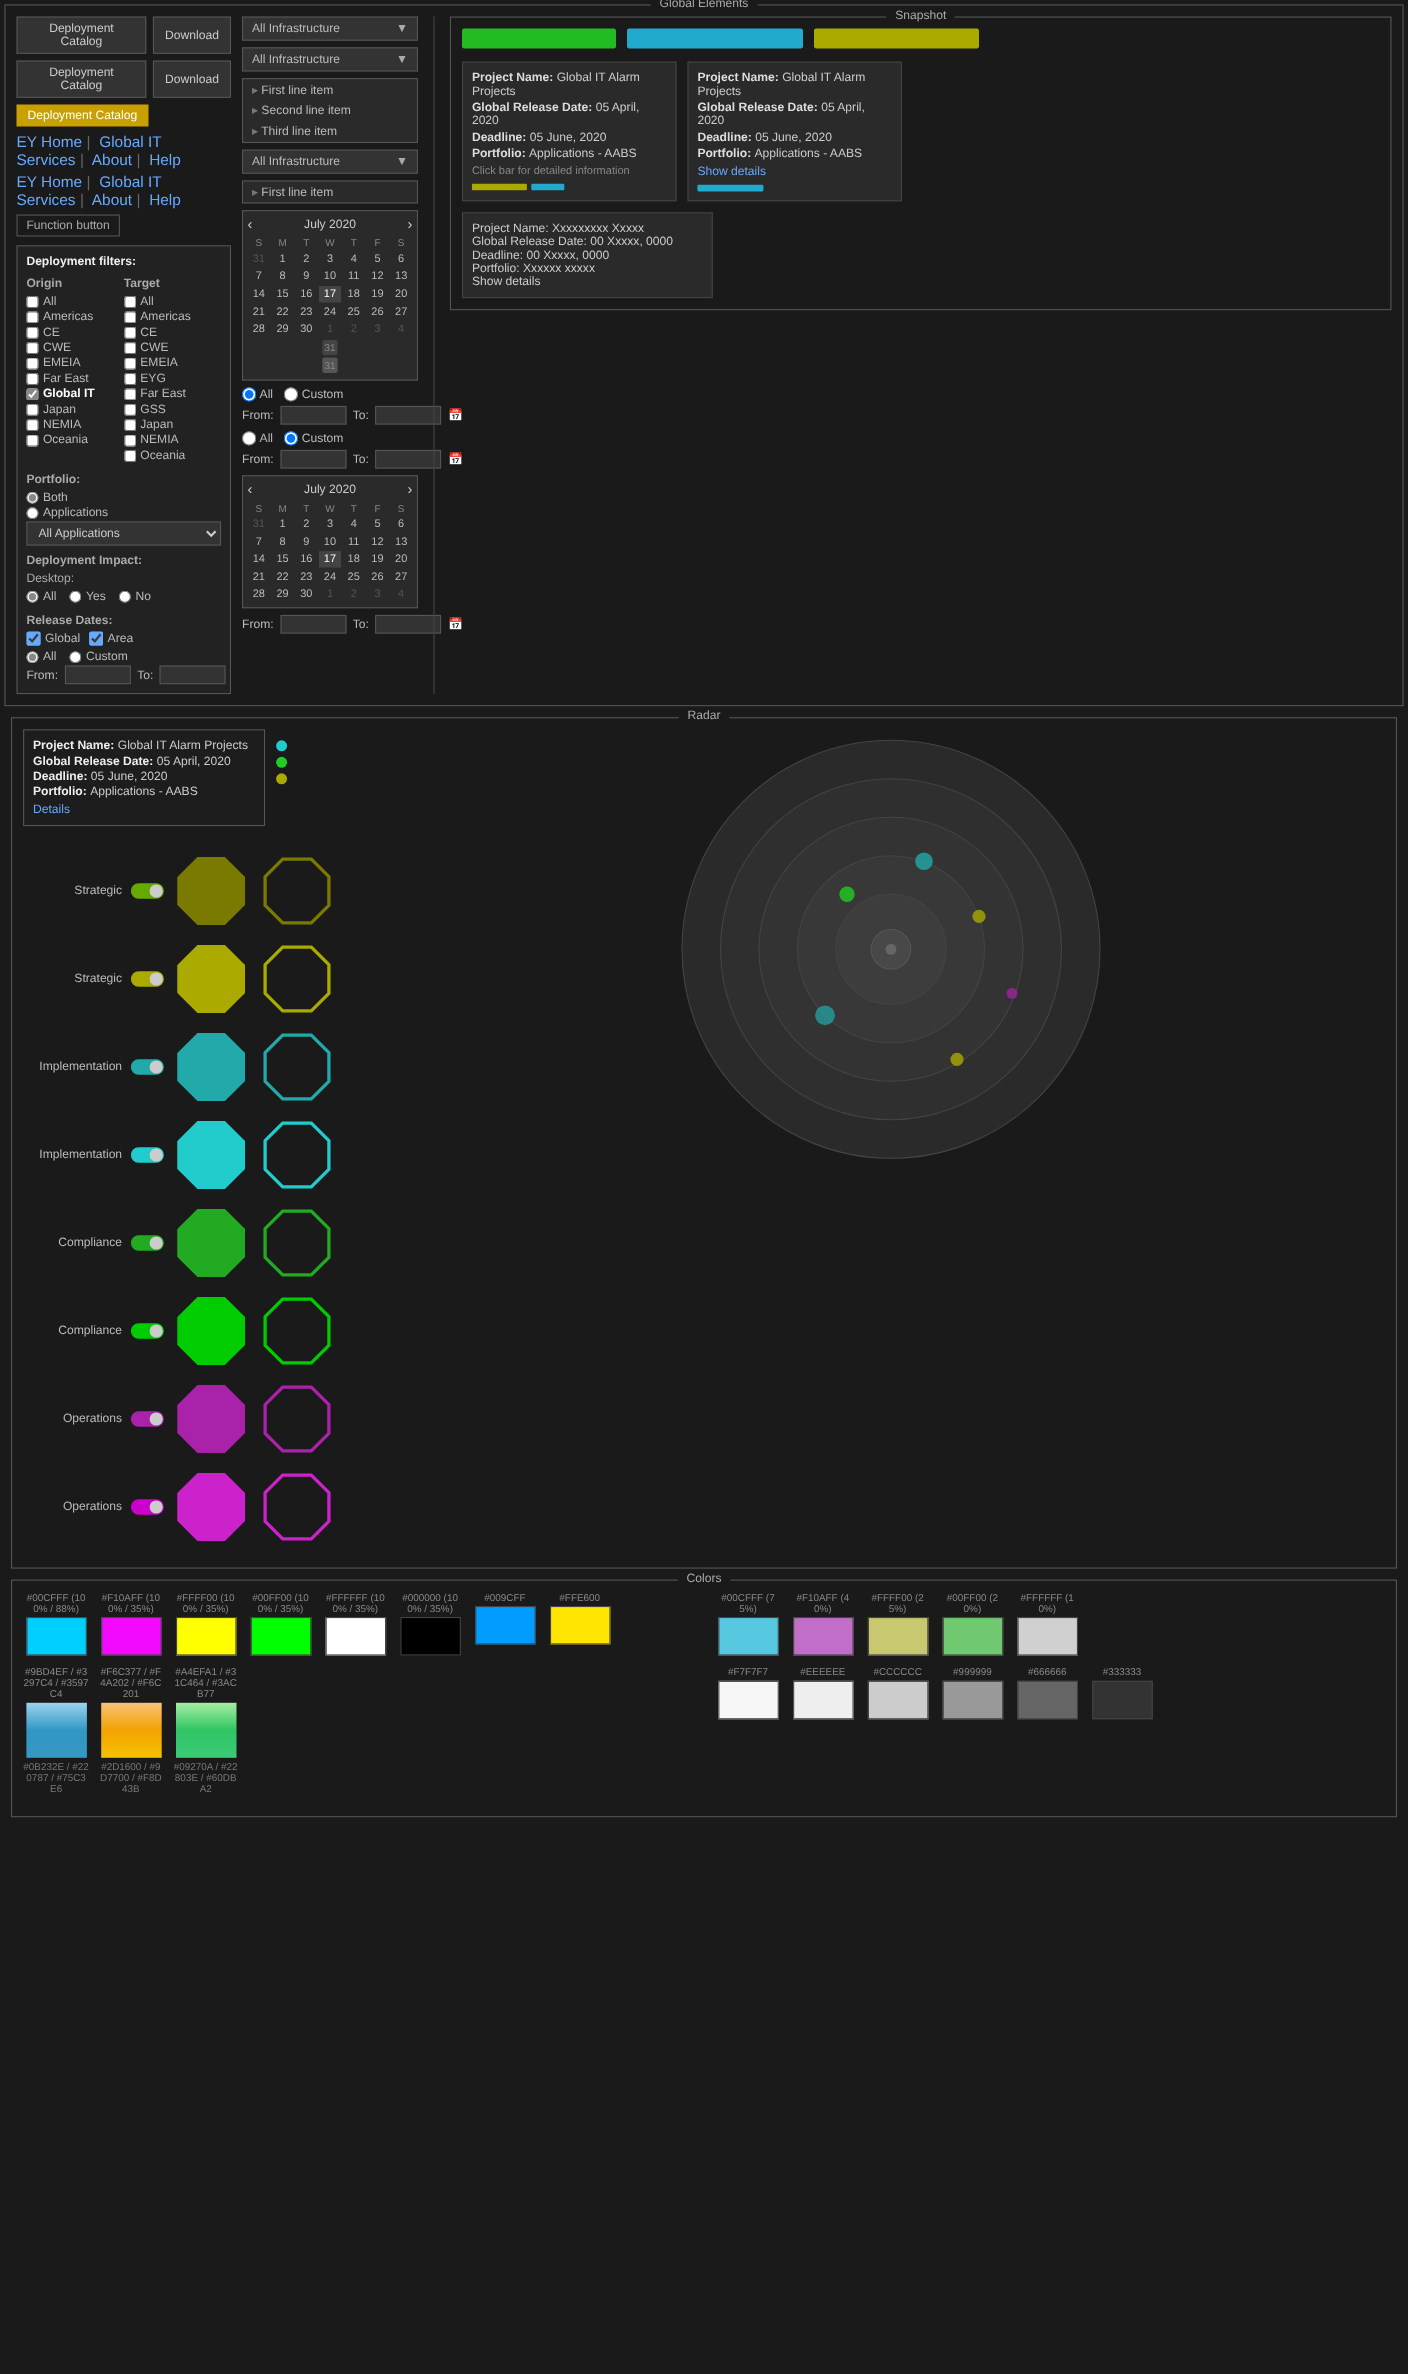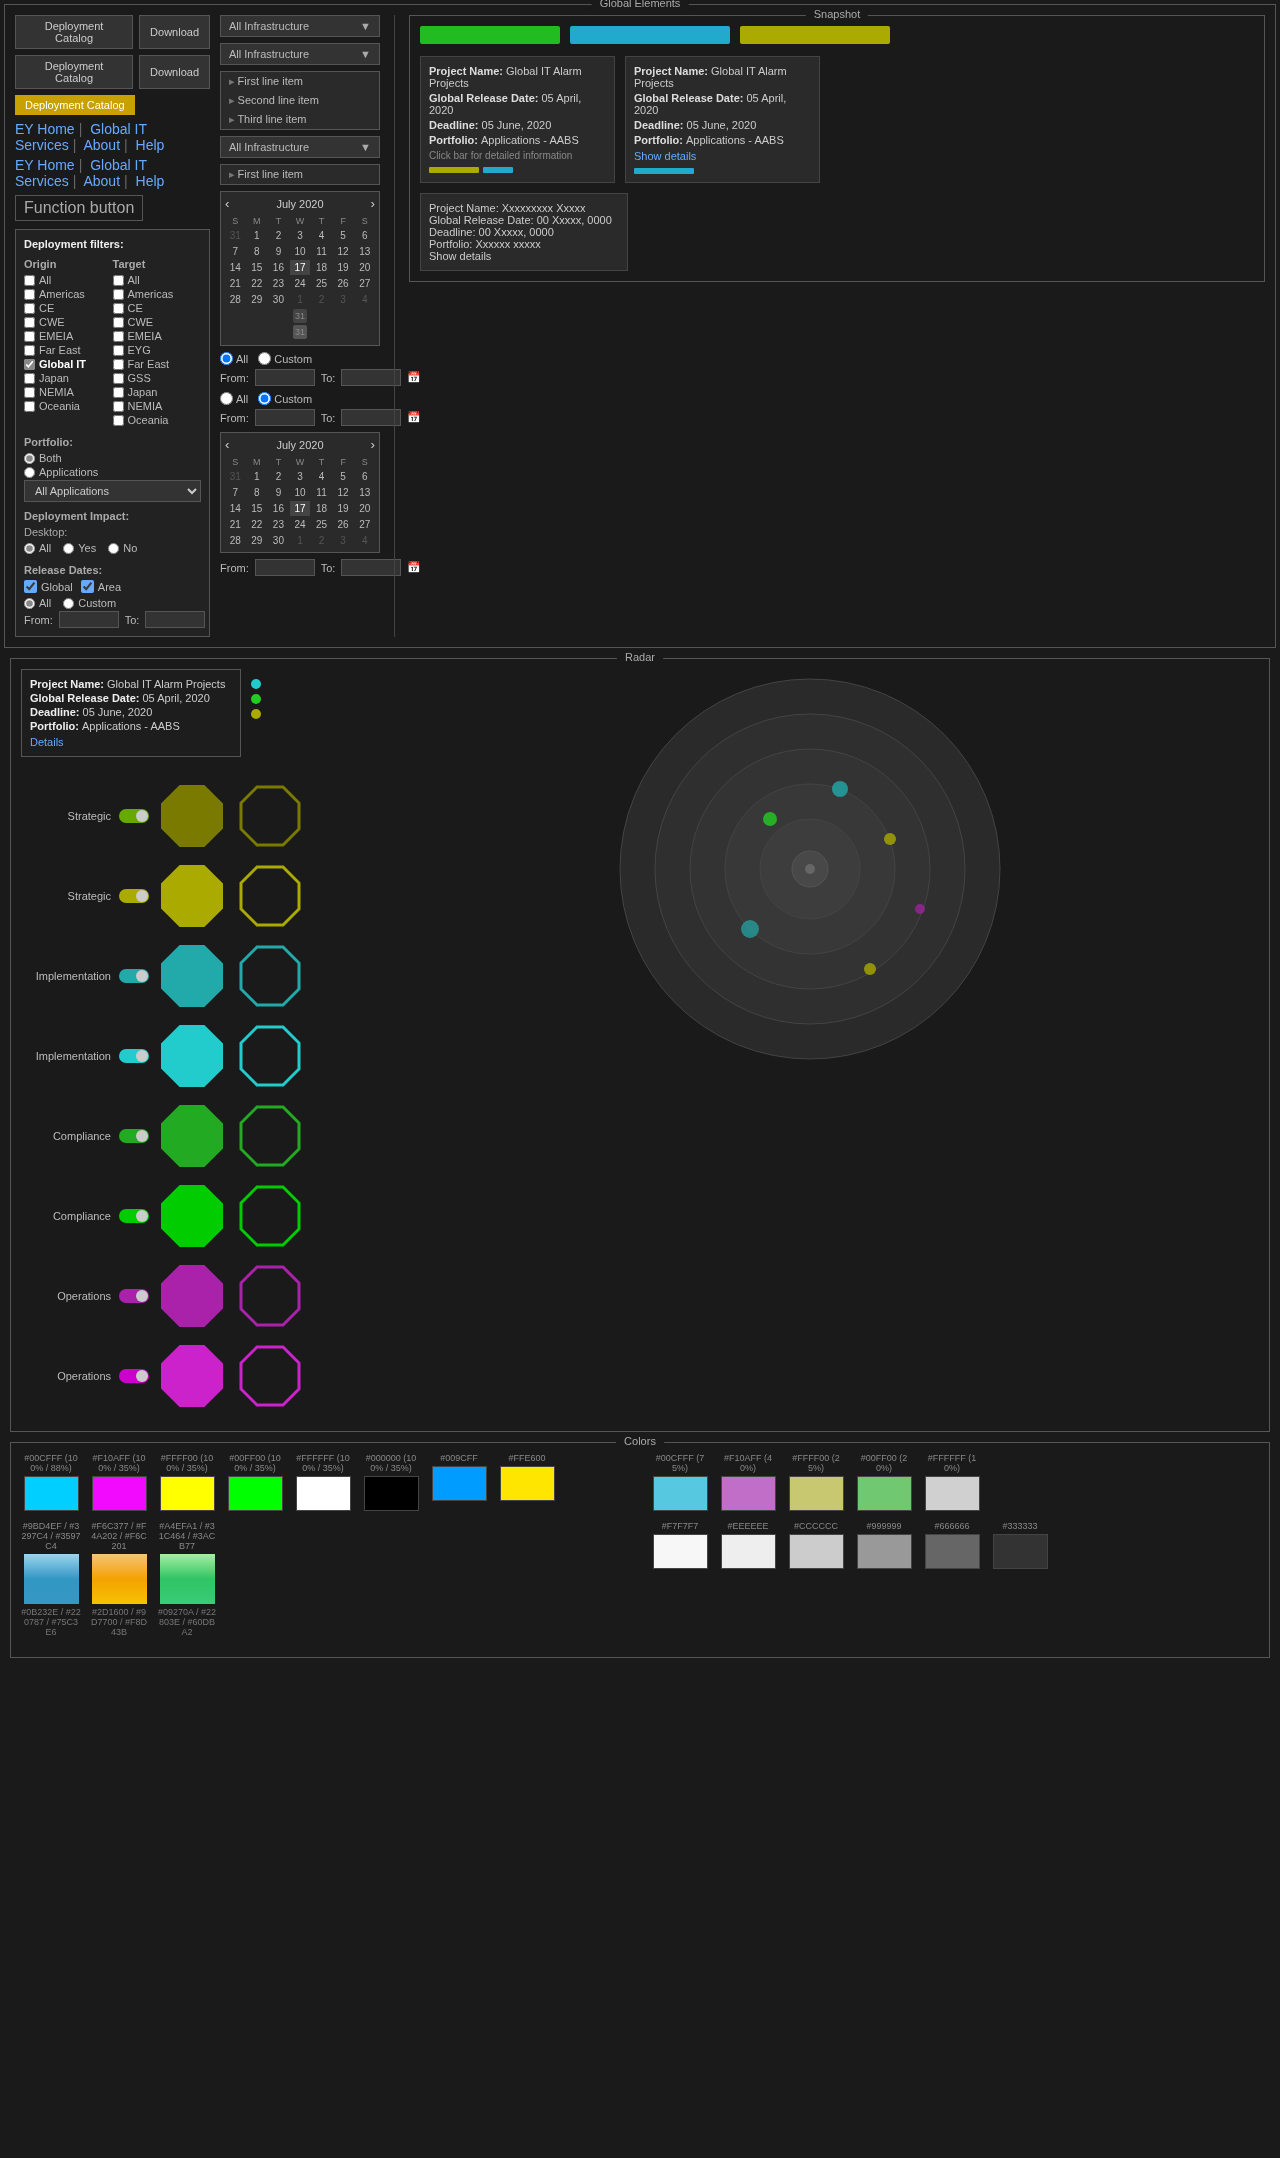--- a/index.html
+++ b/index.html
@@ -59,21 +59,21 @@
       border: none;
       padding: 4px 10px;
       font-size: 11px;
       cursor: pointer;
     }
     .btn-outline-sm {
       background: transparent;
       color: #aaa;
       border: 1px solid #555;
       padding: 3px 8px;
-      font-size: 16px;
+      font-size: 11px;
       cursor: pointer;
     }
 
     .link-row {
       margin: 4px 0;
       font-size: 14px;
     }
     .link-row a {
       color: #6af;
       text-decoration: none;
@@ -285,21 +285,21 @@
     .snap-card .click-hint { color: #888; font-size: 10px; margin-top: 4px; }
     .snap-card .show-details { color: #6af; font-size: 11px; margin-top: 4px; cursor: pointer; }
     .snap-card-bars { display: flex; gap: 4px; margin-top: 6px; }
     .snap-card-bar { height: 6px; border-radius: 1px; }
     .snap-card-bar-green { background: #aaaa00; width: 50px; }
     .snap-card-bar-blue { background: #22aacc; width: 30px; }
     .snap-card-wide {
       background: #2a2a2a;
       border: 1px solid #444;
       padding: 8px;
-      width: 208px;
+      width: 228px;
       font-size: 11px;
       color: #ccc;
     }
 
     
     .radar-section {
       border: 1px solid #555;
       margin: 10px;
       padding: 10px;
       position: relative;

